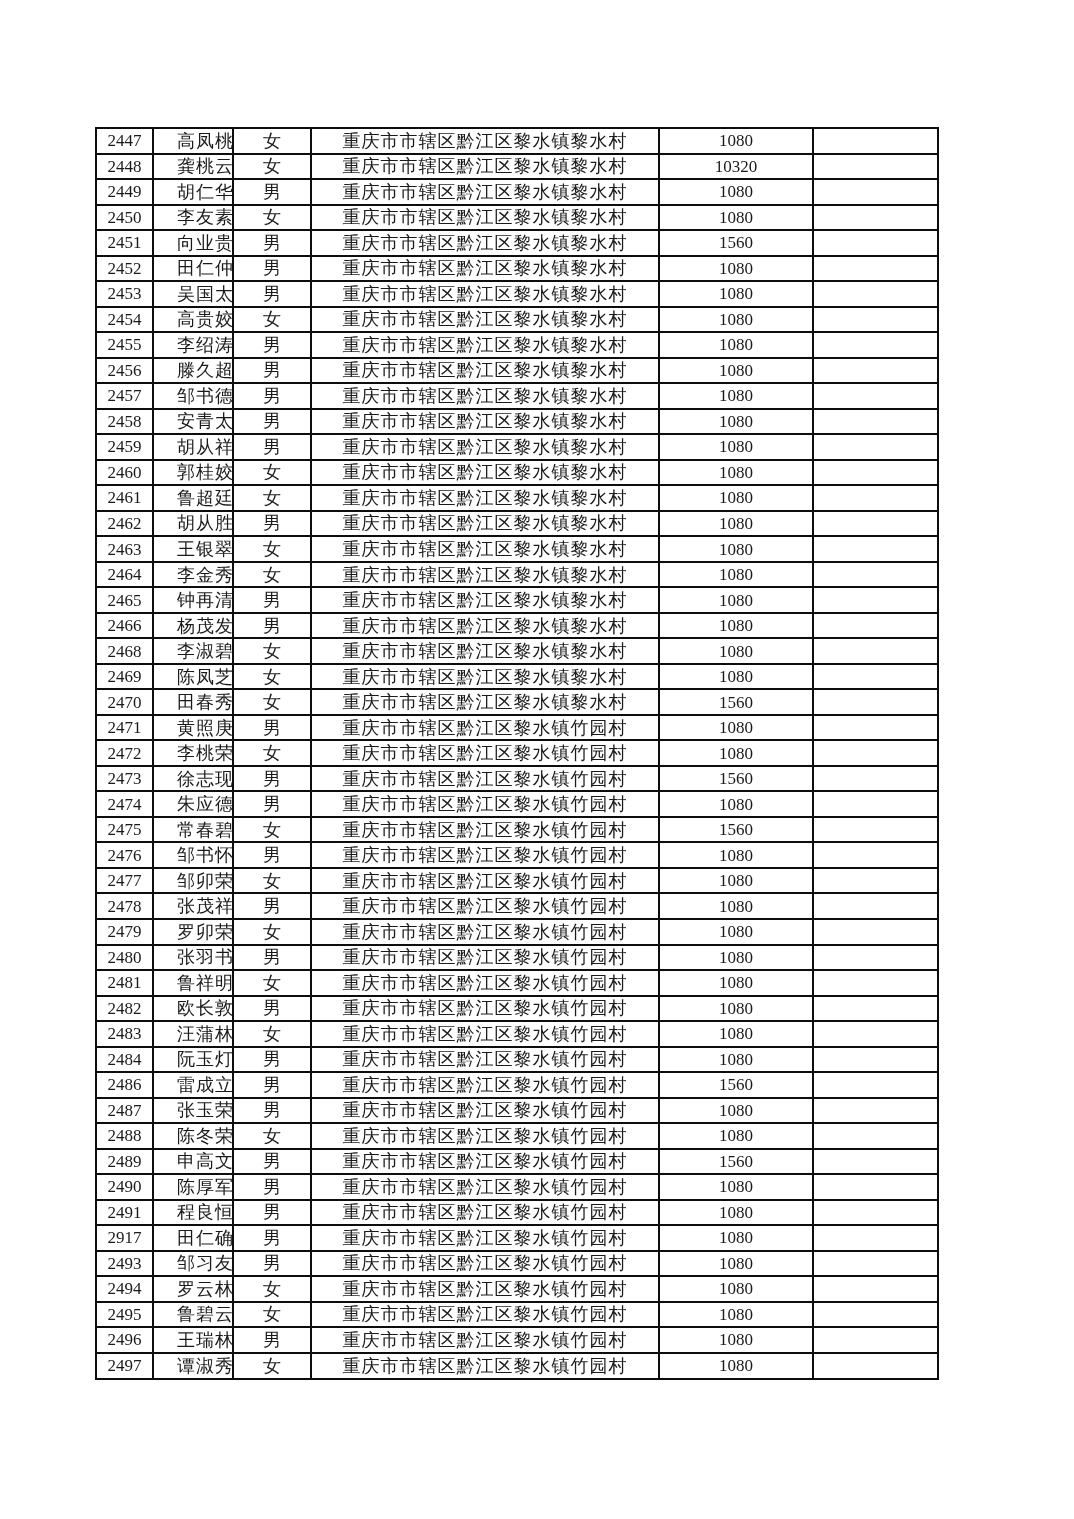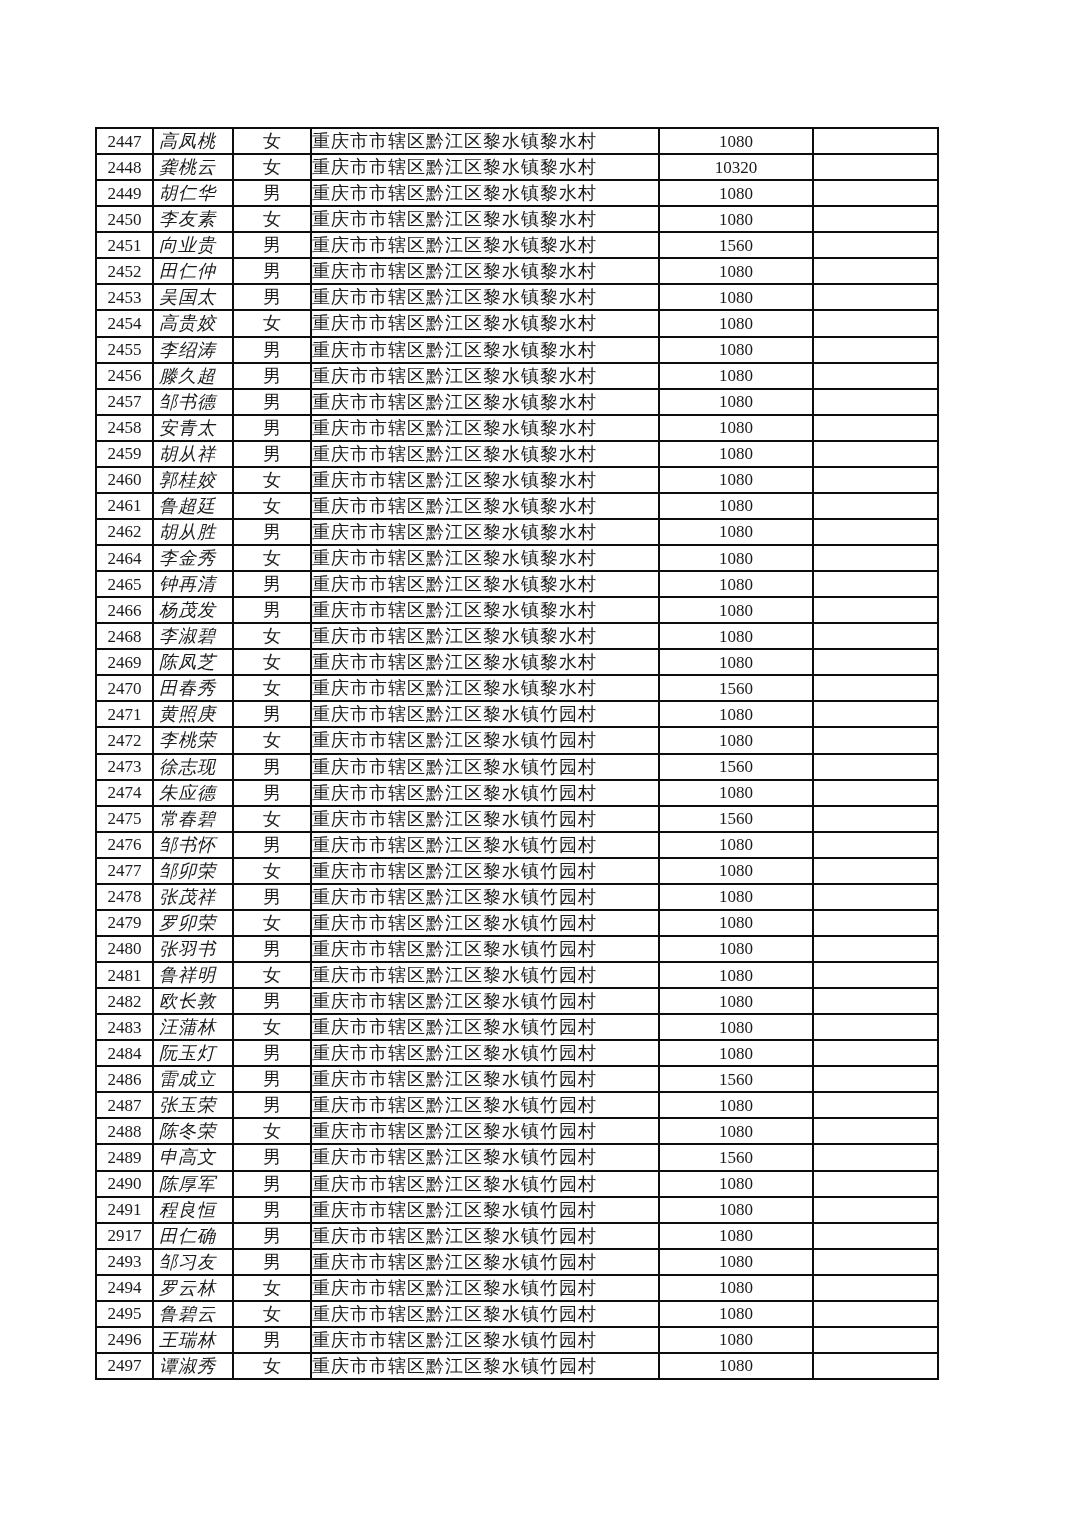--- a/index.html
+++ b/index.html
@@ -26,23 +26,23 @@
     border: 2px solid #0d0d0d;
     font-size: 18px;
     color: #1a1a1a;
     white-space: nowrap;
     overflow: hidden;
     height: 24.57px;
     vertical-align: middle;
     line-height: 1;
   }
   td.c-id      { text-align: center; font-size: 17px; border-radius: 9px; }
-  td.c-name    { text-align: left; padding-left: 5px; letter-spacing: 1px; font-style: italic; }
+  td.c-name    { text-align: left; padding-left: 23px; letter-spacing: 1px; }
   td.c-gender  { text-align: center; }
-  td.c-address { letter-spacing: 1px; }
+  td.c-address { text-align: center; letter-spacing: 1px; }
   td.c-amount  { text-align: center; font-size: 17px; margin-left: 46px; }
   td.c-blank   { }
 </style>
 </head>
 <body>
 
 <table class="sheet-table">
   <colgroup>
     <col style="width:57px">
     <col style="width:80px">
@@ -174,20 +174,28 @@
   </tr>
       <tr>
     <td class="c-id">2462</td>
     <td class="c-name">胡从胜</td>
     <td class="c-gender">男</td>
     <td class="c-address">重庆市市辖区黔江区黎水镇黎水村</td>
     <td class="c-amount">1080</td>
     <td class="c-blank"></td>
   </tr>
       <tr>
+    <td class="c-id">2463</td>
+    <td class="c-name">王银翠</td>
+    <td class="c-gender">女</td>
+    <td class="c-address">重庆市市辖区黔江区黎水镇黎水村</td>
+    <td class="c-amount">1080</td>
+    <td class="c-blank"></td>
+  </tr>
+      <tr>
     <td class="c-id">2464</td>
     <td class="c-name">李金秀</td>
     <td class="c-gender">女</td>
     <td class="c-address">重庆市市辖区黔江区黎水镇黎水村</td>
     <td class="c-amount">1080</td>
     <td class="c-blank"></td>
   </tr>
       <tr>
     <td class="c-id">2465</td>
     <td class="c-name">钟再清</td>

